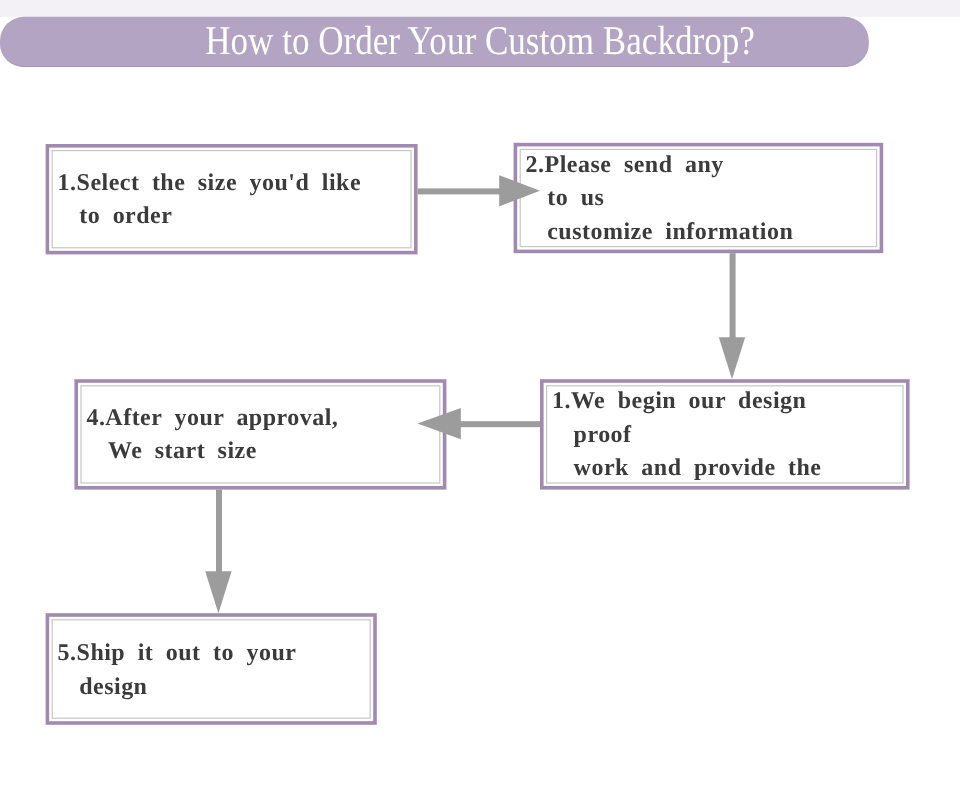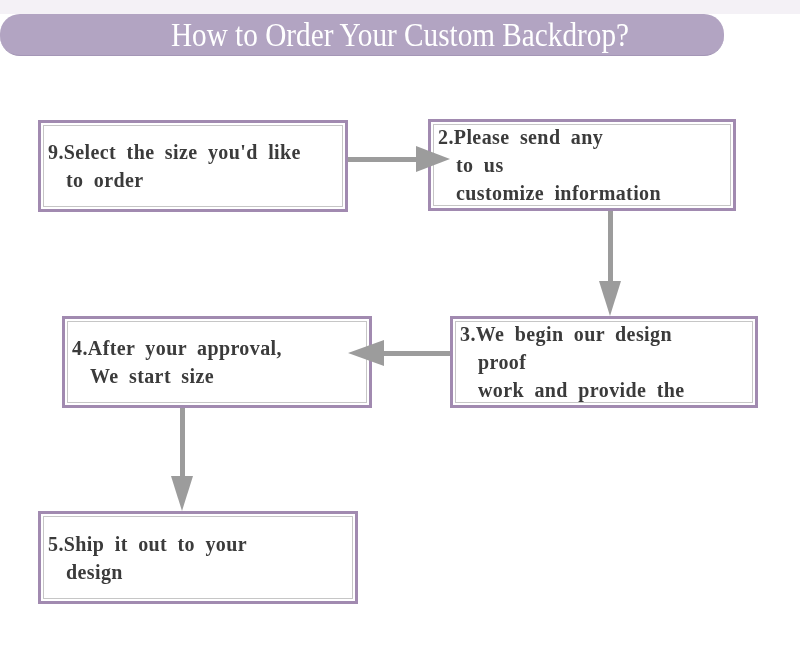--- a/index.html
+++ b/index.html
@@ -74,21 +74,21 @@
     white-space: nowrap;
   }
   .box-line.cont {
     padding-left: 18px;
   }
 
   #box1 { left: 38px;  top: 120px; width: 310px; height: 92px; }
   #box2 { left: 428px; top: 119px; width: 308px; height: 92px; }
   #box3 { left: 450px; top: 316px; width: 308px; height: 92px; }
   #box4 { left: 38px;  top: 316px; width: 310px; height: 92px; margin-left: 24px; }
-  #box5 { left: 38px;  top: 511px; width: 320px; height: 93px; }
+  #box5 { left: 38px;  top: 511px; width: 276px; height: 93px; }
 
   
   .arrow { position: absolute; }
   .shaft { position: absolute; background: #9c9c9c; }
   .head  { position: absolute; width: 0; height: 0; }
 
   
   #arrow-a { left: 348px; top: 146px; width: 102px; height: 26px; }
   #arrow-a .shaft { left: 0; top: 11px; width: 70px; height: 5px; }
   #arrow-a .head {
@@ -133,36 +133,36 @@
 
 <div id="page">
 
   <div class="top-strip"></div>
   <div class="banner">
     <div class="banner-title">How to Order Your Custom Backdrop?</div>
   </div>
 
   <div class="flow-box" id="box1">
     <div class="flow-box-inner">
-      <div class="box-line">9.Select the size you'd like</div>
+      <div class="box-line">1.Select the size you'd like</div>
       <div class="box-line cont">to order</div>
     </div>
   </div>
 
   <div class="flow-box" id="box2">
     <div class="flow-box-inner">
       <div class="box-line">2.Please send any</div>
       <div class="box-line cont">to us</div>
       <div class="box-line cont">customize information</div>
     </div>
   </div>
 
   <div class="flow-box" id="box3">
     <div class="flow-box-inner">
-      <div class="box-line">3.We begin our design</div>
+      <div class="box-line">1.We begin our design</div>
       <div class="box-line cont">proof</div>
       <div class="box-line cont">work and provide the</div>
     </div>
   </div>
 
   <div class="flow-box" id="box4">
     <div class="flow-box-inner">
       <div class="box-line">4.After your approval,</div>
       <div class="box-line cont">We start size</div>
     </div>

